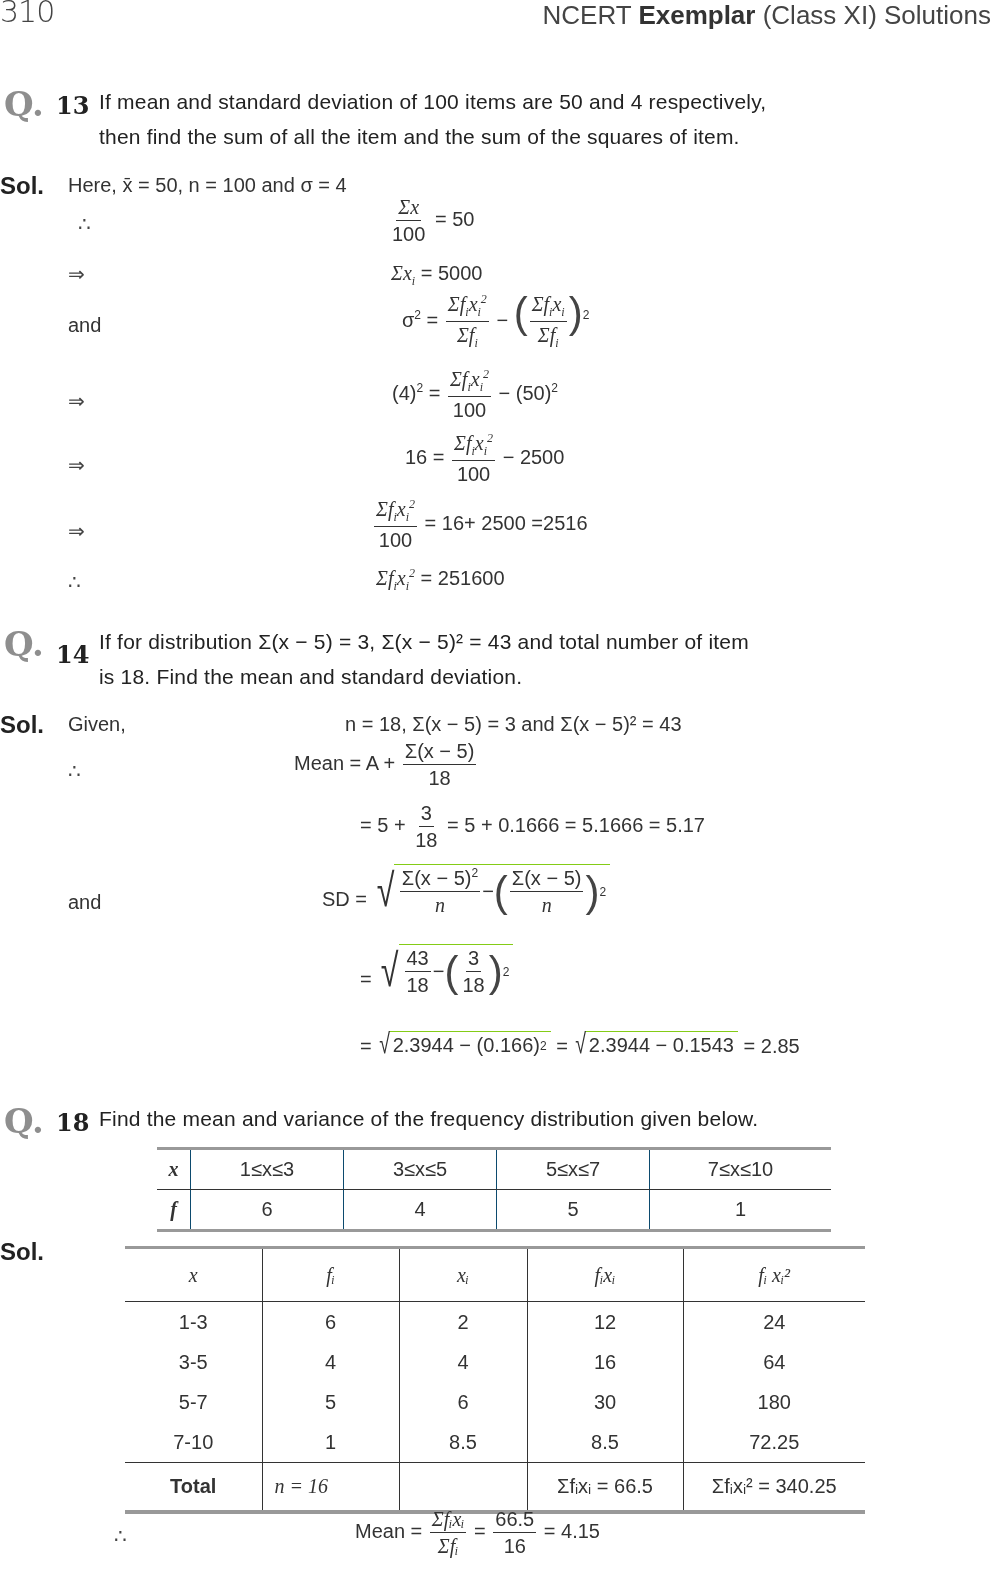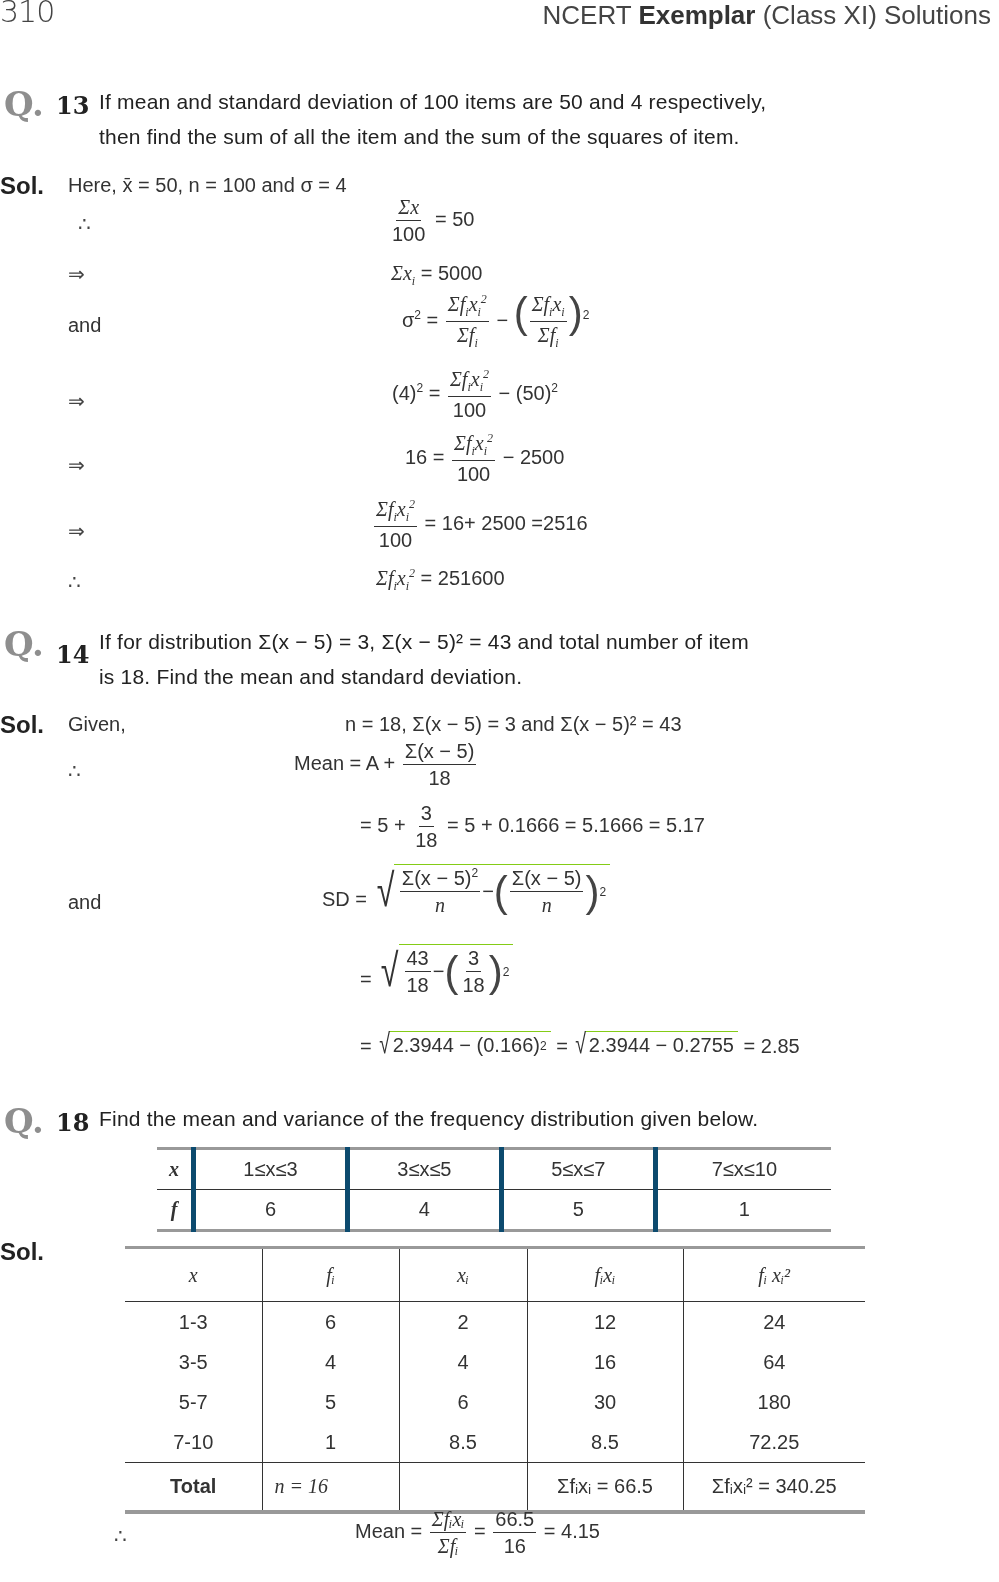--- a/index.html
+++ b/index.html
@@ -15,21 +15,21 @@
   .m { font-family:"Liberation Sans", sans-serif; font-size:20px; color:#333; }
   .i { font-style:italic; font-family:"Liberation Serif", serif; }
   .frac { display:inline-flex; flex-direction:column; align-items:center; vertical-align:middle; margin:0 2px; }
   .frac .num { border-bottom:1px solid #333; padding:0 2px 2px; line-height:1.1; }
   .frac .den { padding:2px 2px 0; line-height:1.1; }
   sup { font-size:12px; vertical-align:super; }
   sub { font-size:12px; }
   .sym { font-size:20px; color:#444; }
   table { border-collapse:collapse; position:absolute; font-family:"Liberation Sans", sans-serif; color:#333; }
   .t1 { left:157px; top:1147px; width:674px; border-top:3px solid #999; border-bottom:3px solid #999; }
-  .t1 td { height:37px; text-align:center; font-size:20px; border-left:5px solid #0c4a6e; }
+  .t1 td { height:37px; text-align:center; font-size:20px; border-left:1px solid #0c4a6e; }
   .t1 td:first-child { border-left:none; font-weight:bold; font-style:italic; font-family:"Liberation Serif", serif; }
   .t1 tr:first-child td { border-bottom:1px solid #333; }
   .t2 { left:125px; top:1246px; width:740px; border-top:3px solid #999; border-bottom:4px solid #999; }
   .t2 td { text-align:center; font-size:20px; border-left:1px solid #333; height:38px; }
   .t2 td:first-child { border-left:none; }
   .t2 .hdr td { height:50px; border-bottom:1px solid #333; font-style:italic; font-family:"Liberation Serif", serif; }
   .t2 .tot td { height:45px; border-top:1px solid #333; }
   .t2 .tot td:first-child { font-weight:bold; }
   .t2 .tot td.left { text-align:left; padding-left:12px; }
   .sqrt { display:inline-flex; align-items:center; }
@@ -190,21 +190,21 @@
       <span class="rad" style="font-size:28px;">√</span>
       <span class="body">
         <span>2.3944 − (0.166)</span>
         <sup>2</sup>
       </span>
     </span>
   <span>=</span>
   <span class="sqrt">
       <span class="rad" style="font-size:28px;">√</span>
       <span class="body">
-        <span>2.3944 − 0.2755</span>
+        <span>2.3944 − 0.1543</span>
       </span>
     </span>
   <span>= 2.85</span>
 </div>
 
 <div class="abs" style="left:4px;top:1101px;">
   <span class="qmark">Q.</span>
 </div>
 <div class="abs qnum" style="left:56px;top:1108px;">18</div>
 <div class="abs qtext" style="left:99px;top:1107px;">Find the mean and variance of the frequency distribution given below.</div>

